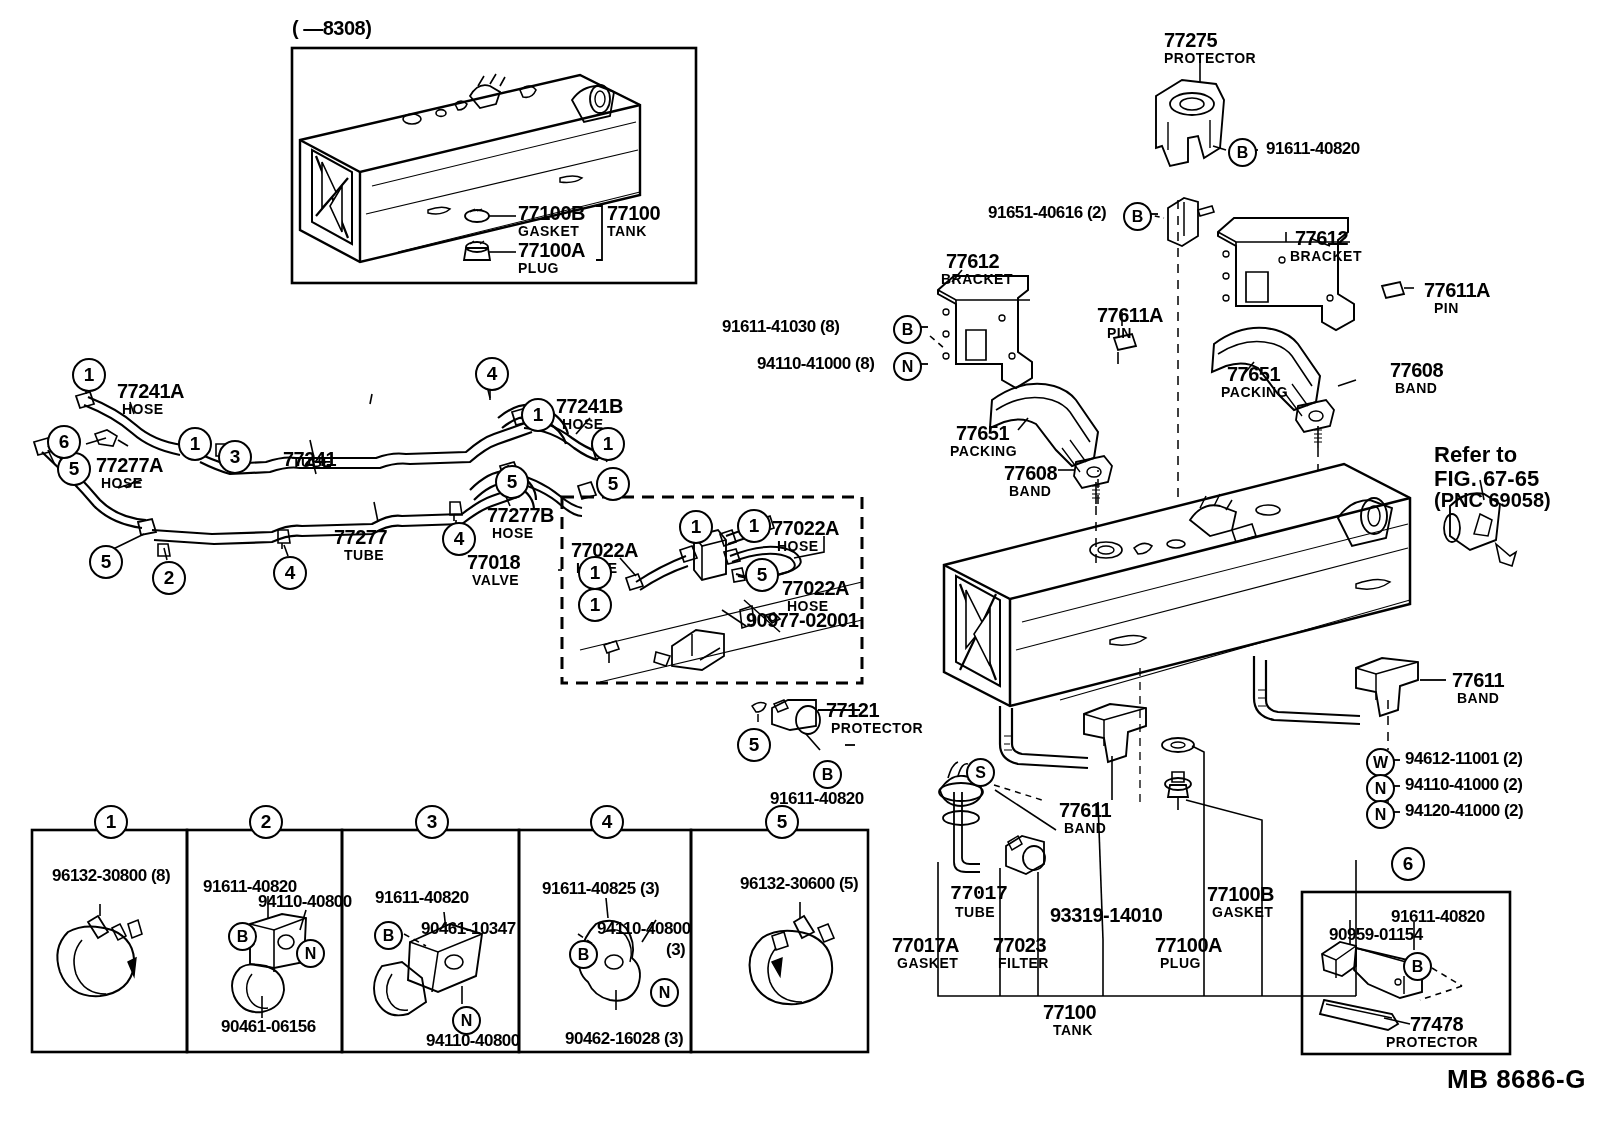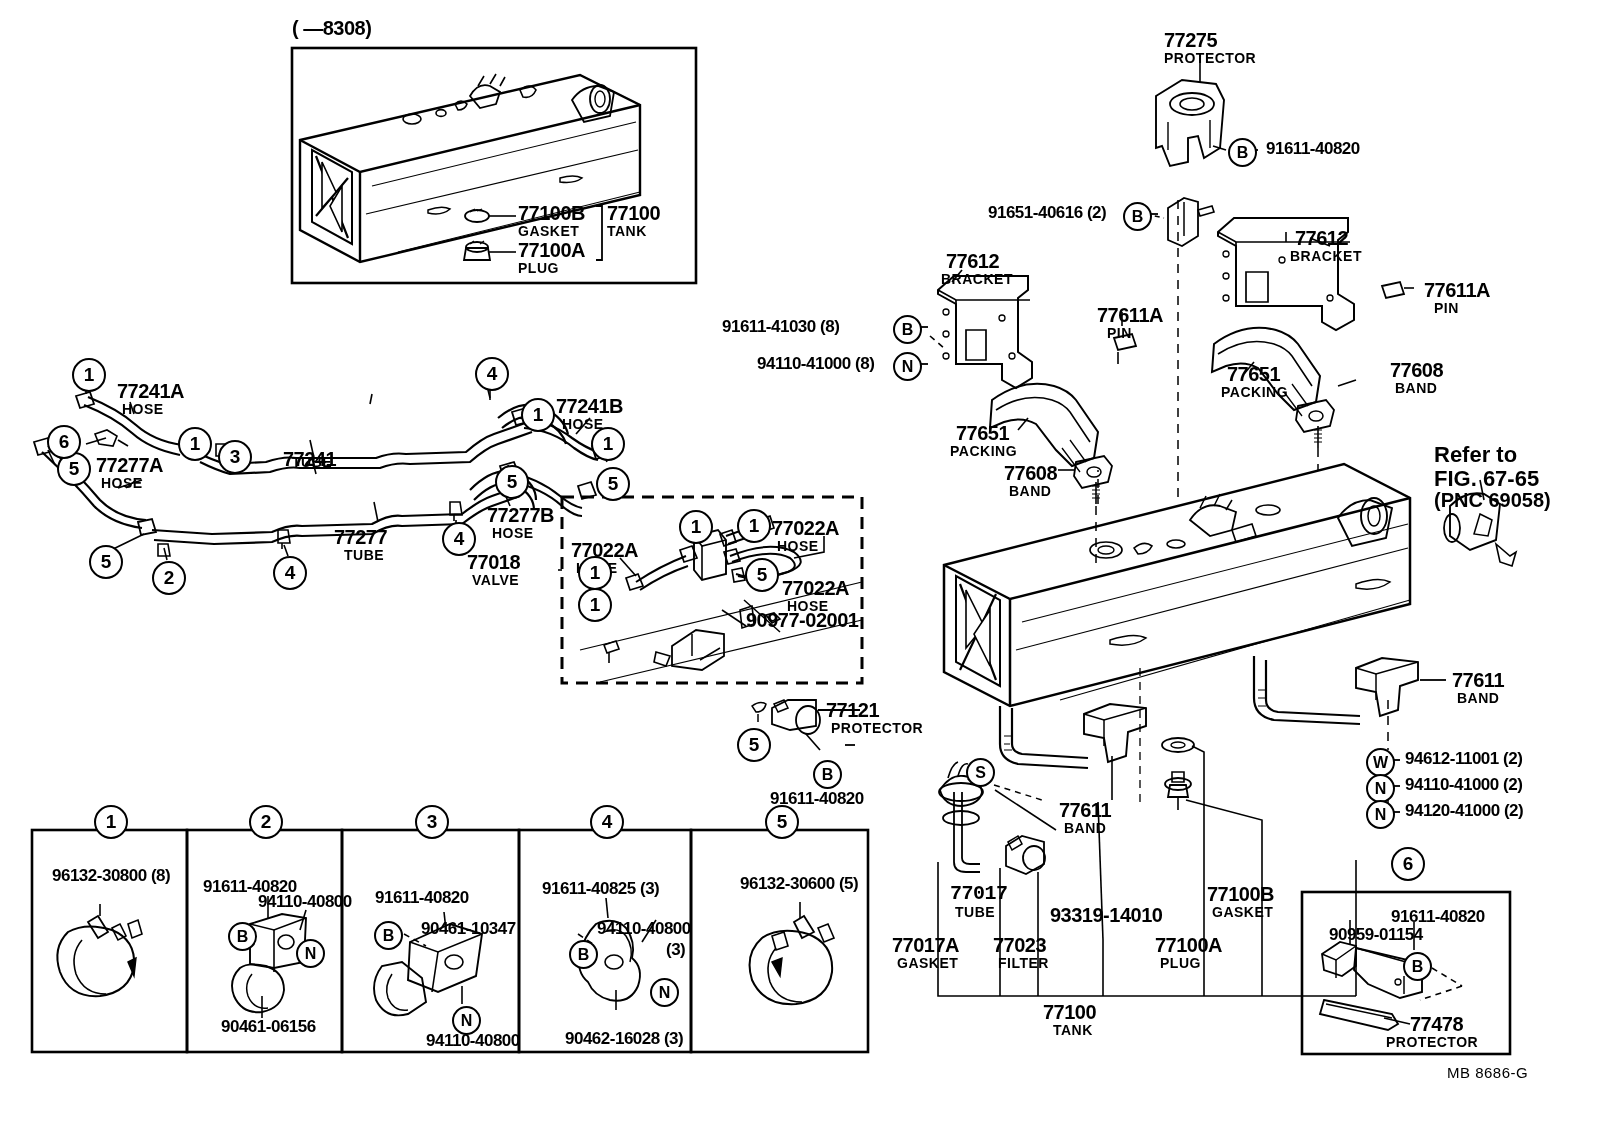--- a/index.html
+++ b/index.html
@@ -9,21 +9,21 @@
   .pn{font-size:20px;letter-spacing:-0.5px;}
   .pn-sm{font-size:17px;letter-spacing:-0.5px;}
   .sub{font-size:14px;letter-spacing:0.5px;}
   .circ{position:absolute;border:2.5px solid #000;border-radius:50%;
         display:flex;align-items:center;justify-content:center;
         font-weight:bold;background:#fff;}
   .c-num{width:30px;height:30px;font-size:19px;}
   .c-small{width:25px;height:25px;font-size:16px;}
   svg{position:absolute;top:0;left:0;overflow:visible;pointer-events:none;}
   .ln{stroke:#000;fill:none;}
-  .figcode{position:absolute;font-size:15px;font-weight:normal;letter-spacing:0.5px;}
+  .figcode{position:absolute;font-size:26px;font-weight:bold;letter-spacing:0.5px;}
 </style>
 </head>
 <body>
 
 <svg width="1608" height="1122">
   <g class="ln" stroke-width="2">
 
   <path d="M300 140 L300 230 L360 262 L640 195 L640 105 L580 75 L300 140 Z" stroke-width="2.4"></path>
   <path d="M300 140 L360 172 L640 105" stroke-width="2.4"></path>
   <path d="M360 172 L360 262" stroke-width="2.4"></path>

